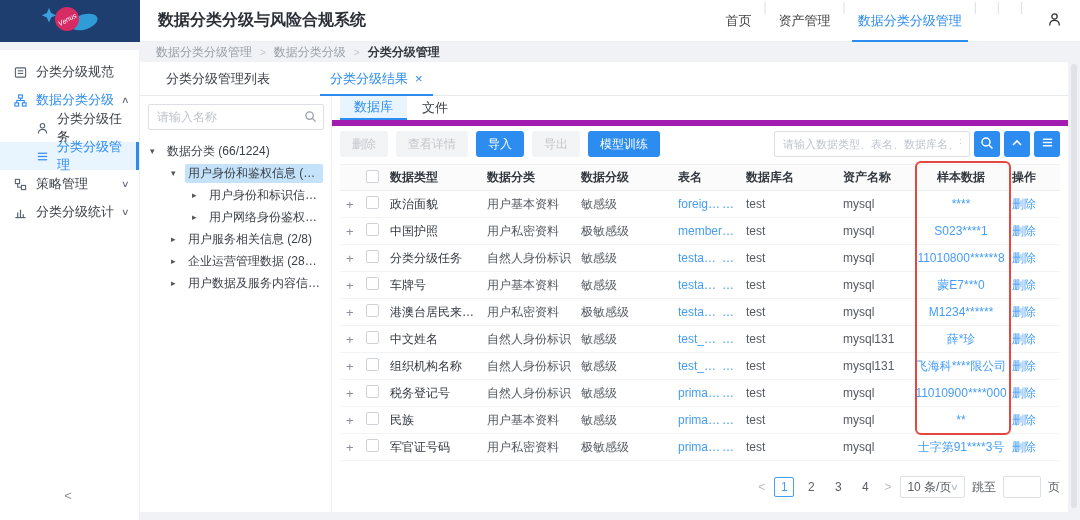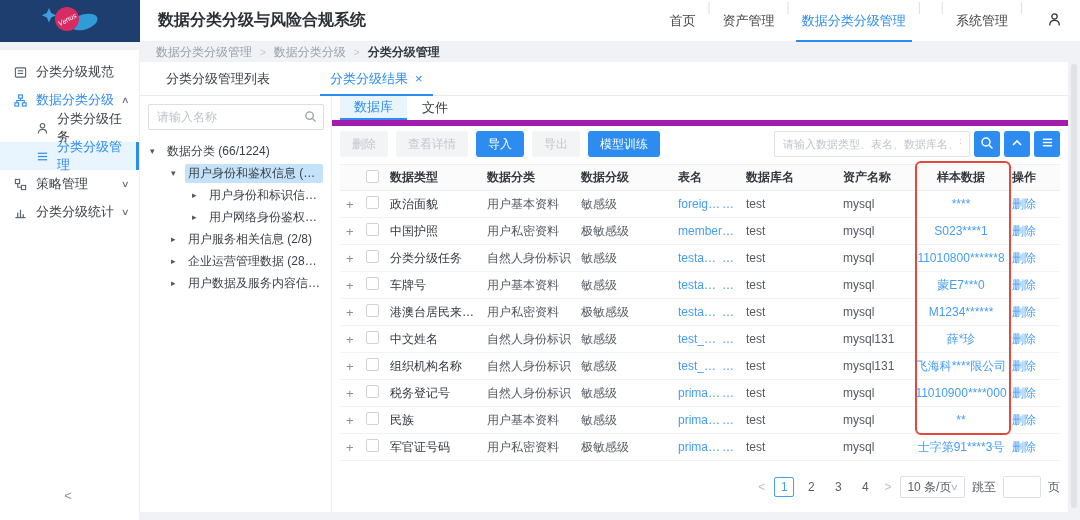--- a/index.html
+++ b/index.html
@@ -144,21 +144,20 @@
 <header class="topbar">
   <div class="app-title">数据分类分级与风险合规系统</div>
   <nav class="topnav" id="topnav">
       <span class="nav-item">首页</span>
       <span class="nav-sep">|</span>
       <span class="nav-item">资产管理</span>
       <span class="nav-sep">|</span>
       <span class="nav-item active">数据分类分级管理</span>
       <span class="nav-sep">|</span>
       <span class="nav-sep">|</span>
-      <span class="nav-item">系统管理</span>
       <span class="nav-sep">|</span>
       <span class="user-wrap">
         <span><svg width="15" height="15" viewBox="0 0 14 14" fill="none" stroke="currentColor" stroke-width="1.2">
             <circle cx="7" cy="4.2" r="2.5"></circle>
             <path d="M2.5 12.5 c0-3 2-4.6 4.5-4.6 s4.5 1.6 4.5 4.6"></path>
           </svg></span>
       </span>
     </nav>
 </header>
 

